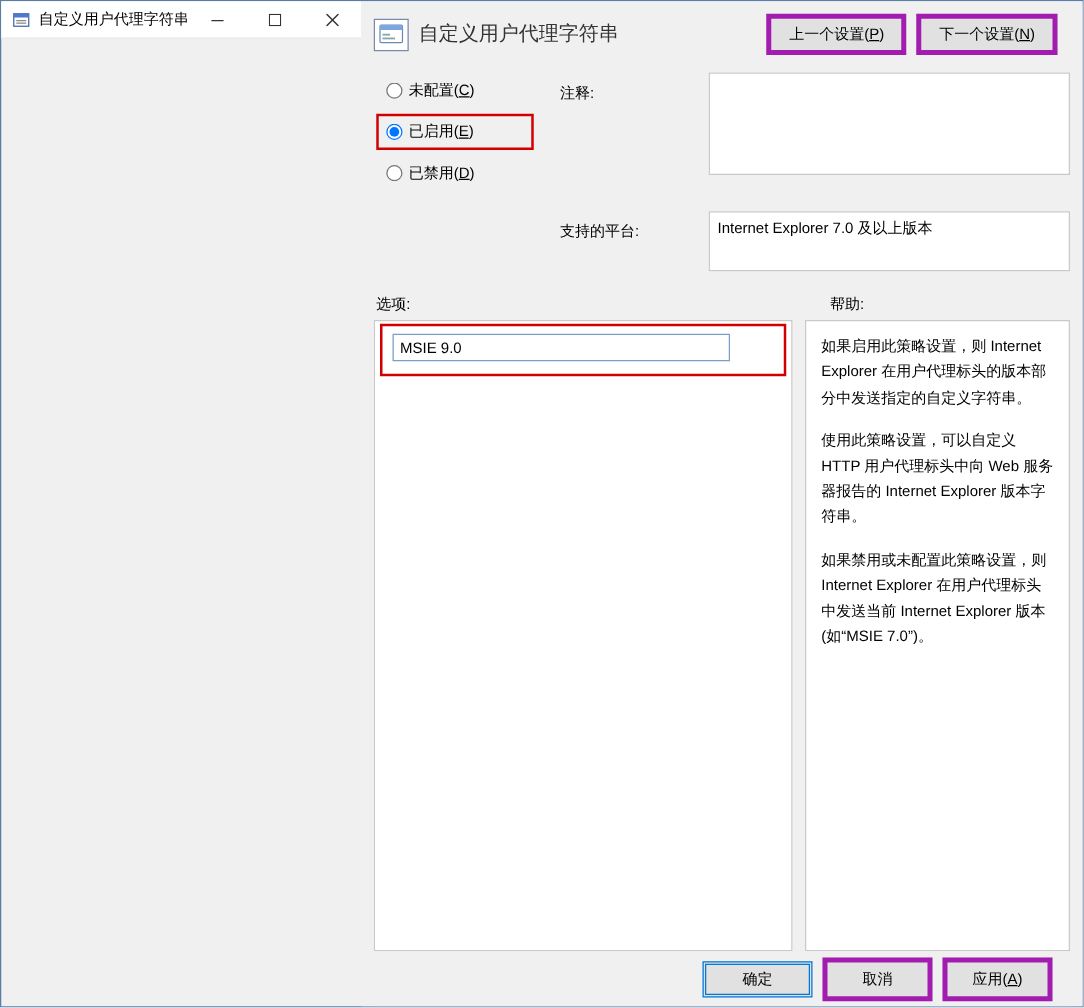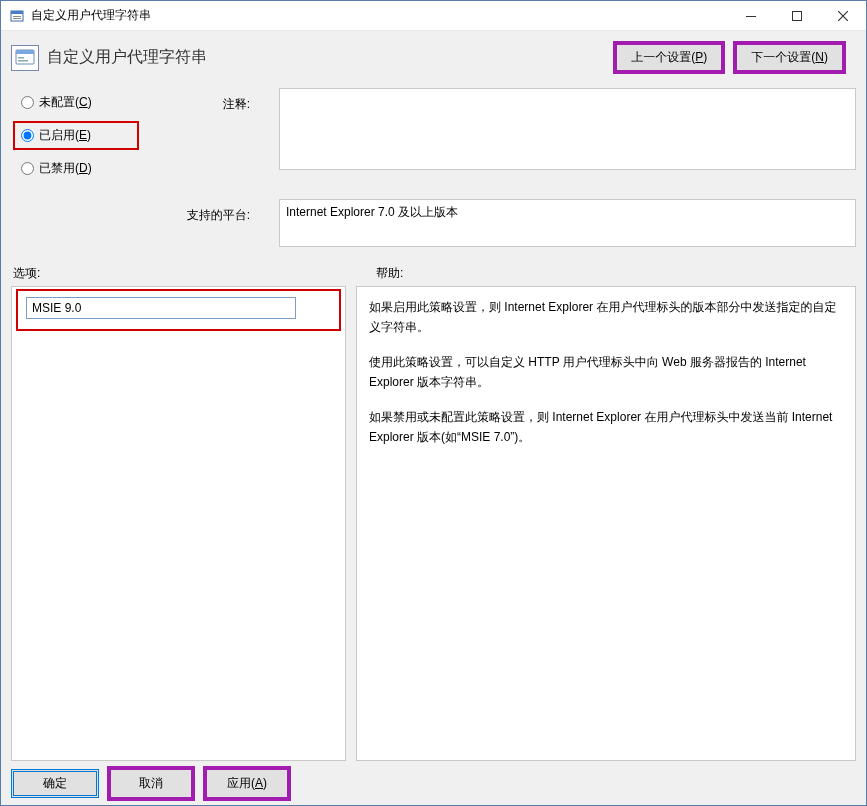--- a/index.html
+++ b/index.html
@@ -1,54 +1,54 @@
 <!DOCTYPE html>
 <html><head>
 <meta charset="utf-8">
 <style>
   * { box-sizing: border-box; }
   html, body { margin:0; padding:0; font-family:"Microsoft YaHei","Segoe UI",Tahoma,sans-serif; font-size:12px; color:#000; background:#fff; }
-  .window { width:867px; height:806px; border:1px solid #5a7ca8; display:flex; flex-direction:column; background:#f0f0f0; position:relative; }
+  .window { width:867px; height:806px; border:1px solid #5a7ca8; display:flex; flex-direction:row; background:#f0f0f0; position:relative; }
   .titlebar { height:30px; background:#fff; display:flex; align-items:center; padding-left:8px; border-bottom:1px solid #e6e6e6; }
   .titlebar .app-icon { width:16px; height:16px; margin-right:6px; display:flex; align-items:center; justify-content:center; }
   .titlebar .title { flex:1; font-size:12px; color:#000; }
   .winctls { display:flex; height:100%; }
   .winctl { width:46px; display:flex; align-items:center; justify-content:center; color:#333; }
 
   .content { flex:1; display:flex; flex-direction:column; padding:10px 10px 0 10px; background:#f0f0f0; overflow:hidden; }
 
   .header-row { display:flex; align-items:center; margin-bottom:14px; }
   .header-icon { width:28px; height:26px; margin-right:8px; border:1px solid #78a; background:#fff; display:flex; align-items:center; justify-content:center; }
   .header-title { font-size:16px; font-weight:400; flex:1; color:#333; }
   .nav-btns { display:flex; gap:8px; margin-right:10px; }
   .btn { background:#e1e1e1; border:4px solid #a21caf; padding:4px 14px; font-size:12px; min-width:110px; text-align:center; cursor:default; }
 
   .config-grid { display:grid; grid-template-columns: 120px 90px 1fr; column-gap:0; row-gap:8px; align-items:flex-start; margin-bottom:18px;gap:29px; }
   .radio-col { display:flex; flex-direction:column; gap:16px; padding-left:10px; padding-top:6px; }
   .radio-item { display:flex; align-items:center; gap:5px; font-size:12px; white-space:nowrap; }
   .radio-item input { margin:0; }
   .radio-highlight { border:2px solid #d10000; padding:4px 6px; margin:-6px -8px; display:inline-flex; }
-  .label-col { text-align:right; font-size:12px; padding-top:8px; }
+  .label-col { text-align:left; font-size:12px; padding-top:8px; }
   .comment-box { border:1px solid #c9c9c9; background:#fff; height:82px; overflow-y:scroll; padding:2px 4px; font-size:12px; resize:none; }
   .platform-box { border:1px solid #c9c9c9; background:#fff; height:48px; overflow-y:scroll; padding:4px 6px; font-size:12px; }
 
   .section-labels { display:flex; gap:12px; margin-bottom:4px; font-size:12px; }
   .section-labels .opt { width:335px; padding-left:2px; }
   .section-labels .hlp { flex:1; padding-left:18px; }
 
   .lower { flex:1; display:flex; gap:10px; overflow:hidden; }
   .options-pane { width:335px; border:1px solid #c9c9c9; background:#fff; padding:10px; position:relative; }
   .help-pane { flex:1; border:1px solid #c9c9c9; background:#fff; padding:10px 12px; font-size:12px; line-height:1.7; overflow:auto; }
   .help-pane p { margin:0 0 14px 0; }
 
   .opt-highlight { border:2px solid #d10000; padding:6px 8px 10px 8px; margin:-8px -6px 0 -6px; }
   .opt-label { font-size:12px; margin-bottom:10px; }
   .opt-input { width:270px; border:1px solid #7a9ec9; padding:3px 5px; font-size:12px; font-family:inherit; }
 
-  .footer { height:44px; display:flex; align-items:center; gap:8px; padding-right:14px; background:#f0f0f0; }
+  .footer { height:44px; display:flex; align-items:center; justify-content:flex-end; gap:8px; padding-right:14px; background:#f0f0f0; }
   .footer .btn { min-width:88px; padding:5px 10px; }
   .footer .btn.primary { border:1px solid #0078d7; background:#e1e1e1; outline:1px solid #0078d7; outline-offset:-3px; }
 
   u.hot { text-decoration:underline; }
 
   
   ::-webkit-scrollbar { width:17px; }
   ::-webkit-scrollbar-track { background:#f0f0f0; }
   ::-webkit-scrollbar-thumb { background:#cdcdcd; }
   ::-webkit-scrollbar-button { background:#f0f0f0; height:17px; display:block; }

